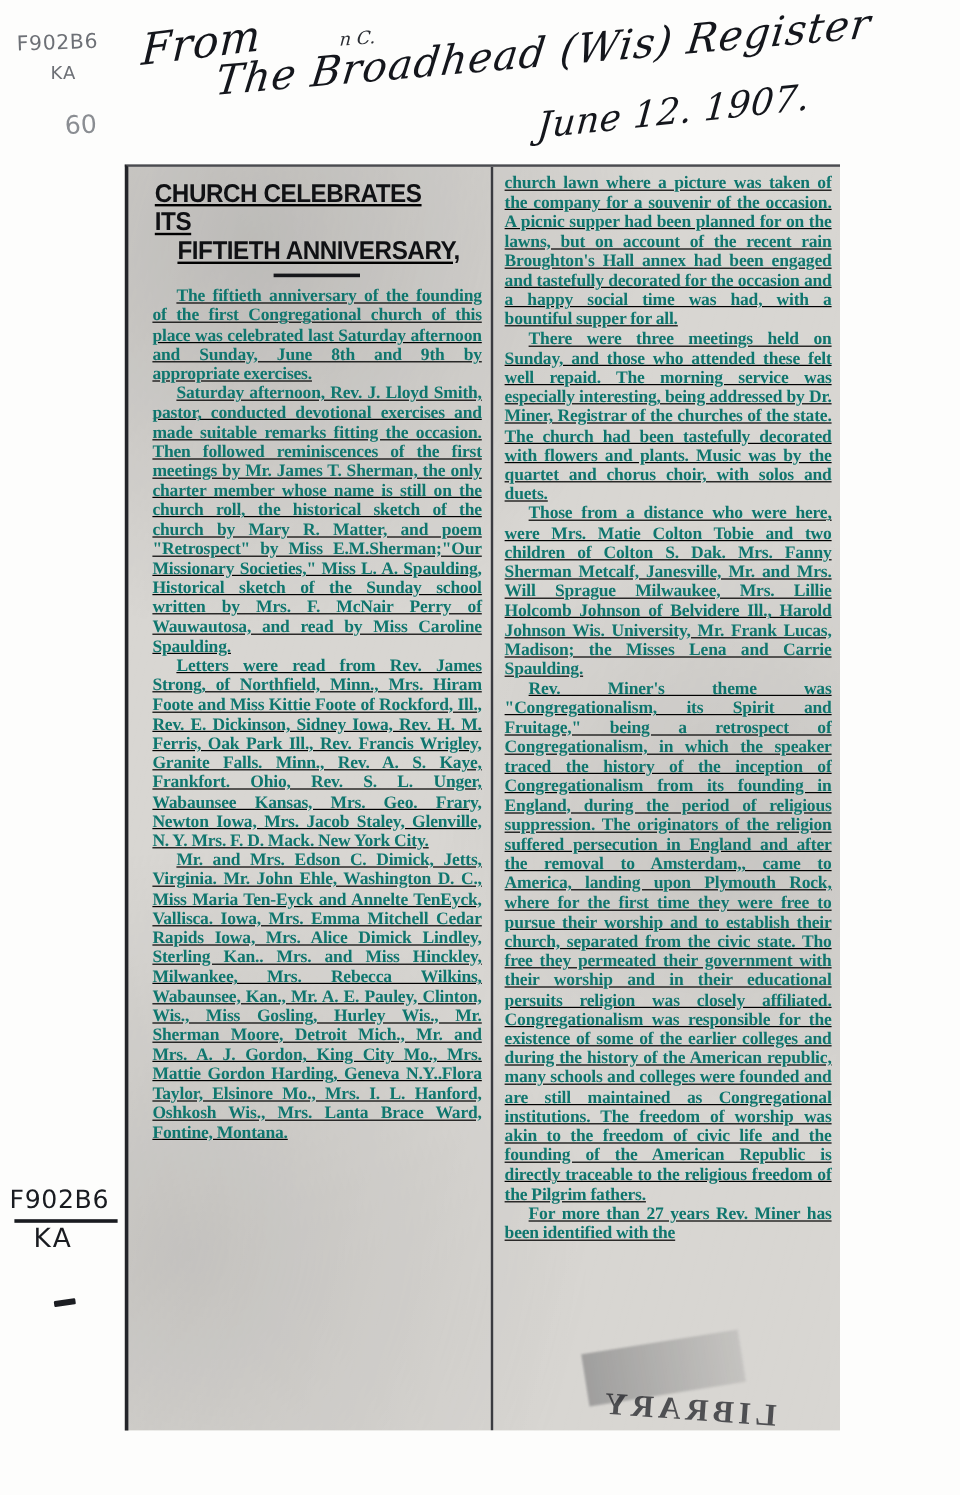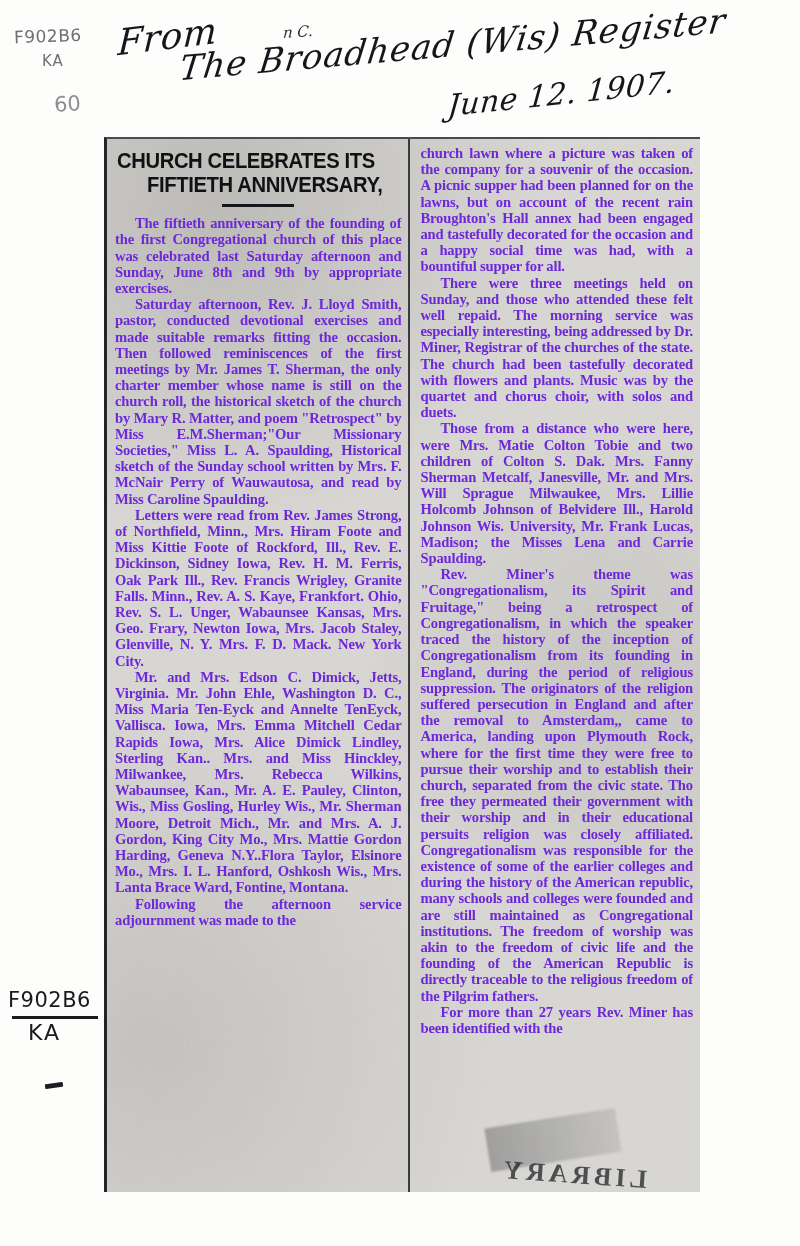--- a/index.html
+++ b/index.html
@@ -130,21 +130,22 @@
     opacity: .55;
   }
   #columns {
     position: relative;
     display: flex;
     height: 100%;
     z-index: 2;
   }
   .col {
     box-sizing: border-box;
-    padding: 6px 7px 0 8px;
+    padding: 6px 7px 0 20px;
+    text-decoration: underline;
   }
   #col-left  { width: 305px; border-right: 2px solid #3a3b40; }
   #col-right { width: 291px; padding-left: 10px; }
 
   
   #headline {
     font-family: "Liberation Sans Narrow", "Liberation Sans", sans-serif;
     font-weight: bold;
     font-size: 21.5px;
     line-height: 1.12;
@@ -165,21 +166,21 @@
     background: #16171b;
     margin: 7px auto 8px auto;
   }
 
   
   .body p {
     margin: 0;
     font-family: "Liberation Serif", serif;
     font-size: 14.6px;
     line-height: 16.2px;
-    color: #6d28d9;
+    color: #0f766e;
     text-align: justify;
     text-indent: 20px;
     font-weight: 600;
     letter-spacing: -0.15px;
     word-spacing: -0.2px;
     -webkit-font-smoothing: none;
   }
   #col-right .body p:first-child { text-indent: 0; }
 
   
@@ -232,21 +233,20 @@
         <div id="headline">
           <span>CHURCH CELEBRATES ITS</span>
           <span class="l2">FIFTIETH ANNIVERSARY,</span>
         </div>
         <div id="head-rule"></div>
         <div class="body" id="body-left">
             <p>The fiftieth anniversary of the founding of the first Congregational church of this place was celebrated last Saturday afternoon and Sunday, June 8th and 9th by appropriate exercises.</p>
             <p>Saturday afternoon, Rev. J. Lloyd Smith, pastor, conducted devotional exercises and made suitable remarks fitting the occasion. Then followed reminiscences of the first meetings by Mr. James T. Sherman, the only charter member whose name is still on the church roll, the historical sketch of the church by Mary R. Matter, and poem "Retrospect" by Miss E.M.Sherman;"Our Missionary Societies," Miss L. A. Spaulding, Historical sketch of the Sunday school written by Mrs. F. McNair Perry of Wauwautosa, and read by Miss Caroline Spaulding.</p>
             <p>Letters were read from Rev. James Strong, of Northfield, Minn., Mrs. Hiram Foote and Miss Kittie Foote of Rockford, Ill., Rev. E. Dickinson, Sidney Iowa, Rev. H. M. Ferris, Oak Park Ill., Rev. Francis Wrigley, Granite Falls. Minn., Rev. A. S. Kaye, Frankfort. Ohio, Rev. S. L. Unger, Wabaunsee Kansas, Mrs. Geo. Frary, Newton Iowa, Mrs. Jacob Staley, Glenville, N. Y. Mrs. F. D. Mack. New York City.</p>
             <p>Mr. and Mrs. Edson C. Dimick, Jetts, Virginia. Mr. John Ehle, Washington D. C., Miss Maria Ten-Eyck and Annelte TenEyck, Vallisca. Iowa, Mrs. Emma Mitchell Cedar Rapids Iowa, Mrs. Alice Dimick Lindley, Sterling Kan.. Mrs. and Miss Hinckley, Milwankee, Mrs. Rebecca Wilkins, Wabaunsee, Kan., Mr. A. E. Pauley, Clinton, Wis., Miss Gosling, Hurley Wis., Mr. Sherman Moore, Detroit Mich., Mr. and Mrs. A. J. Gordon, King City Mo., Mrs. Mattie Gordon Harding, Geneva N.Y..Flora Taylor, Elsinore Mo., Mrs. I. L. Hanford, Oshkosh Wis., Mrs. Lanta Brace Ward, Fontine, Montana.</p>
-            <p>Following the afternoon service adjournment was made to the</p>
           </div>
       </div>
 
       <div class="col" id="col-right">
         <div class="body" id="body-right">
             <p>church lawn where a picture was taken of the company for a souvenir of the occasion. A picnic supper had been planned for on the lawns, but on account of the recent rain Broughton's Hall annex had been engaged and tastefully decorated for the occasion and a happy social time was had, with a bountiful supper for all.</p>
             <p>There were three meetings held on Sunday, and those who attended these felt well repaid. The morning service was especially interesting, being addressed by Dr. Miner, Registrar of the churches of the state. The church had been tastefully decorated with flowers and plants. Music was by the quartet and chorus choir, with solos and duets.</p>
             <p>Those from a distance who were here, were Mrs. Matie Colton Tobie and two children of Colton S. Dak. Mrs. Fanny Sherman Metcalf, Janesville, Mr. and Mrs. Will Sprague Milwaukee, Mrs. Lillie Holcomb Johnson of Belvidere Ill., Harold Johnson Wis. University, Mr. Frank Lucas, Madison; the Misses Lena and Carrie Spaulding.</p>
             <p>Rev. Miner's theme was "Congregationalism, its Spirit and Fruitage," being a retrospect of Congregationalism, in which the speaker traced the history of the inception of Congregationalism from its founding in England, during the period of religious suppression. The originators of the religion suffered persecution in England and after the removal to Amsterdam,, came to America, landing upon Plymouth Rock, where for the first time they were free to pursue their worship and to establish their church, separated from the civic state. Tho free they permeated their government with their worship and in their educational persuits religion was closely affiliated. Congregationalism was responsible for the existence of some of the earlier colleges and during the history of the American republic, many schools and colleges were founded and are still maintained as Congregational institutions. The freedom of worship was akin to the freedom of civic life and the founding of the American Republic is directly traceable to the religious freedom of the Pilgrim fathers.</p>
             <p>For more than 27 years Rev. Miner has been identified with the</p>

